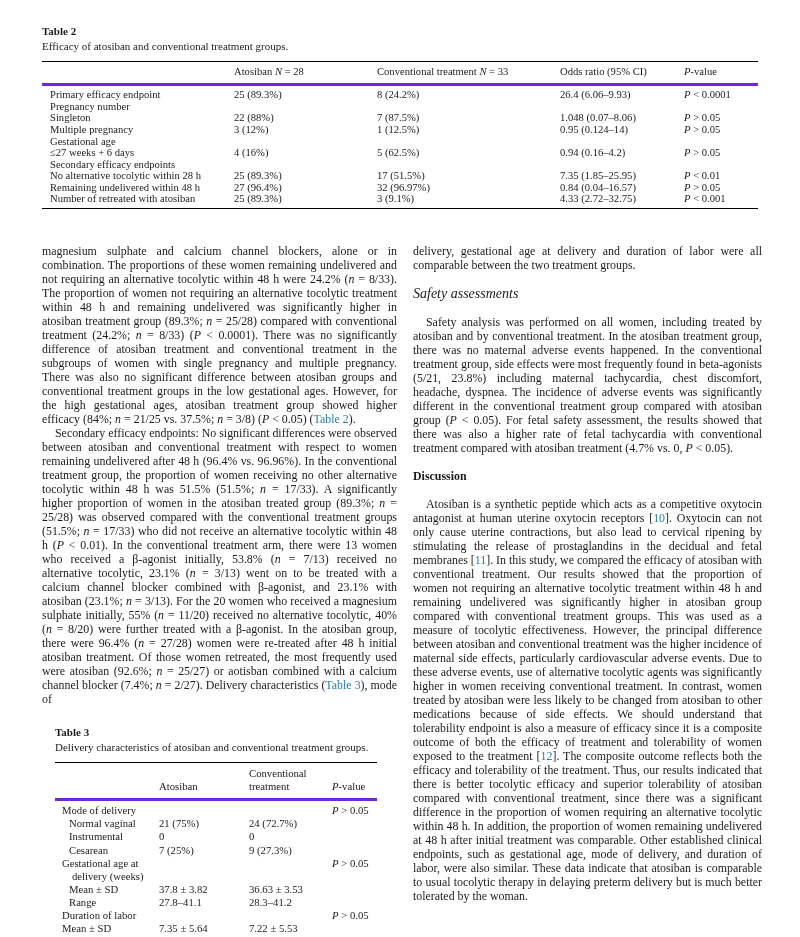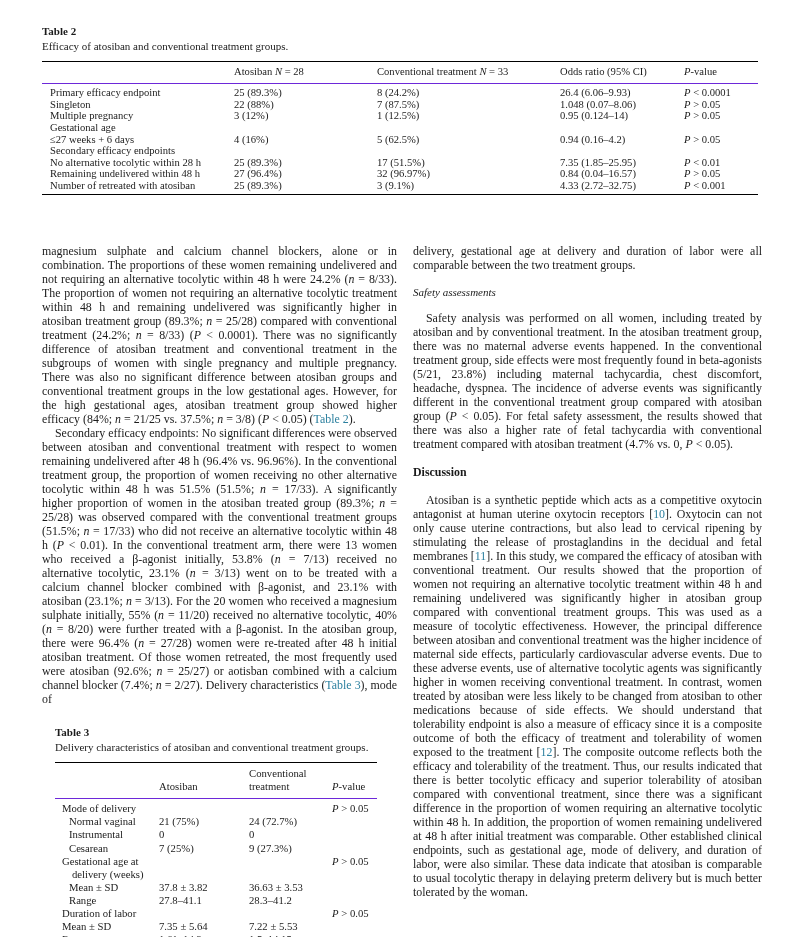--- a/index.html
+++ b/index.html
@@ -14,39 +14,39 @@
   .running { position:absolute; top:5px; left:42px; width:718px; font-size:11px; line-height:13px; }
   .pagenum { position:absolute; left:0; top:0; }
   .rhead   { display:block; text-align:center; font-style:italic; }
 
   
   .tcap { font-size:11px; line-height:1.35; margin:0 0 7px 0; }
   .tcap .tlabel { font-weight:bold; display:block; }
 
   
   table { border-collapse:collapse; border-top:1.6px solid #000; border-bottom:1.6px solid #000; table-layout:fixed; }
-  th { font-weight:normal; text-align:left; vertical-align:bottom; border-bottom:1px solid #6d28d9;
+  th { font-weight:normal; text-align:left; vertical-align:bottom; border-bottom:3px solid #6d28d9;
        padding:4px 4px 5px 0; font-size:10.6px; line-height:1.2; }
   td { padding:0 4px 0 0; vertical-align:top; font-size:10.6px; line-height:1.09; }
   tbody tr:first-child td { padding-top:3px;margin-left:24px; }
   tbody tr:last-child  td { padding-bottom:3px; }
 
   .t2 { position:absolute; top:24px; left:42px; width:716px; }
   .t2 table { width:716px; }
   .t2 th:first-child, .t2 td:first-child { padding-left:8px; }
   .t2 .i1 { padding-left:14px; }
   .t2 .i2 { padding-left:21px; }
 
   
   .cols { position:absolute; top:244px; left:42px; width:720px; display:flex; gap:16px; }
   .colL { width:355px; }
   .colR { width:349px; }
   p { margin:0; font-size:11.9px; line-height:14px; text-align:justify; hyphens:none; }
   .pind { text-indent:13px; }
-  .h-italic { font-style:italic; font-size:11px; margin:14px 0 13px 0; }
+  .h-italic { font-style:italic; font-size:14px; margin:14px 0 13px 0; }
   .h-bold   { font-weight:bold;  font-size:11.9px; margin:14px 0 13px 0; }
   .link { color:#2a7f9e; }
 
   .t3 { margin-top:19px; padding-left:13px; width:335px; }
   .t3 table { width:322px; }
   .t3 th, .t3 td { font-size:10.7px; }
   .t3 th { padding-bottom:6px; }
   .t3 td { line-height:1.22; }
   .t3 .i0 { padding-left:17px; text-indent:-10px; }
   .t3 .i1 { padding-left:24px; text-indent:-10px; }
@@ -81,20 +81,27 @@
         </thead>
       <tbody>
           <tr>
             <td class="lbl i0">Primary efficacy endpoint</td>
             <td>25 (89.3%)</td>
             <td>8 (24.2%)</td>
             <td>26.4 (6.06–9.93)</td>
             <td><i>P</i> &lt; 0.0001</td>
           </tr>
           <tr>
+            <td class="lbl i1">Pregnancy number</td>
+            <td></td>
+            <td></td>
+            <td></td>
+            <td></td>
+          </tr>
+          <tr>
             <td class="lbl i2">Singleton</td>
             <td>22 (88%)</td>
             <td>7 (87.5%)</td>
             <td>1.048 (0.07–8.06)</td>
             <td><i>P</i> &gt; 0.05</td>
           </tr>
           <tr>
             <td class="lbl i2">Multiple pregnancy</td>
             <td>3 (12%)</td>
             <td>1 (12.5%)</td>

